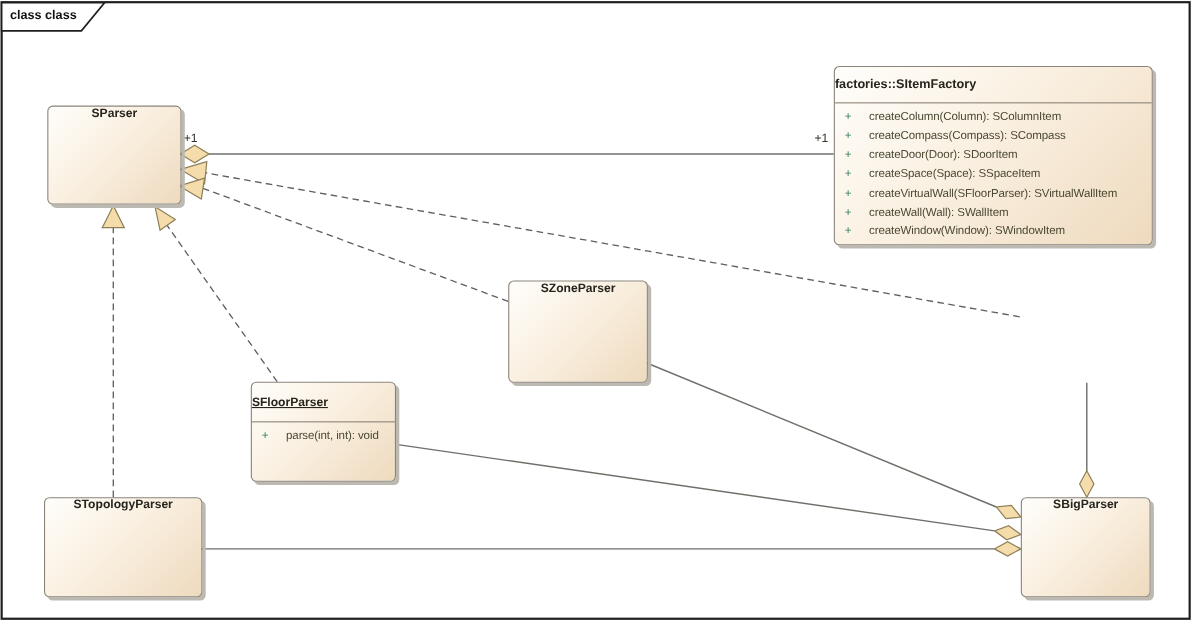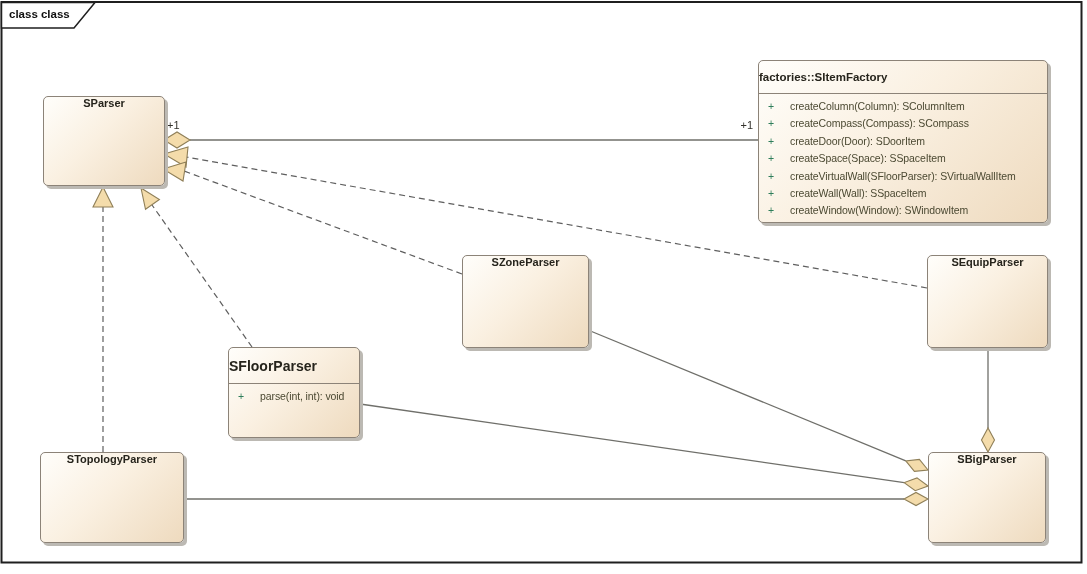--- a/index.html
+++ b/index.html
@@ -19,21 +19,21 @@
   .uml-title {
     font-weight:bold; font-size:11px; color:#26241c;
     text-align:center; line-height:12px;
     white-space:nowrap; overflow:hidden;
   }
   .uml-title-bar {
     font-weight:bold; font-size:11.5px; color:#26241c;
     text-align:left; height:32px; line-height:33px;
     border-bottom:1px solid #8c8378; white-space:nowrap;
   }
-  .uml-title-bar.small { height:35px; line-height:36px; font-size:14px; }
+  .uml-title-bar.small { height:35px; line-height:36px; font-size:11px;text-decoration:underline; }
   .uml-methods { padding:4px 4px 0 9px; }
   .mrow { display:flex; height:17.4px; line-height:17.4px; white-space:nowrap; overflow:hidden; }
   .mrow .vis { width:22px; flex:0 0 22px; color:#2e7d5a; font-size:10.5px; }
   .mrow .sig { color:#4b4932; font-size:10.5px; letter-spacing:-0.1px; }
 
   .tab-label {
     position:absolute; left:9px; top:8px; z-index:3;
     font-weight:bold; font-size:11.5px; color:#111111; white-space:nowrap;
   }
   .conn-line  { stroke:#6f6f6a; stroke-width:1.3; fill:none; }
@@ -123,36 +123,33 @@
       <div class="mrow">
         <span class="vis">+</span>
         <span class="sig">createSpace(Space): SSpaceItem</span>
       </div>
       <div class="mrow">
         <span class="vis">+</span>
         <span class="sig">createVirtualWall(SFloorParser): SVirtualWallItem</span>
       </div>
       <div class="mrow">
         <span class="vis">+</span>
-        <span class="sig">createWall(Wall): SSpaceItem</span>
+        <span class="sig">createWall(Wall): SWallItem</span>
       </div>
       <div class="mrow">
         <span class="vis">+</span>
         <span class="sig">createWindow(Window): SWindowItem</span>
       </div>
     </div>
   </div>
 
   <div class="uml-box" style="left:462px;top:255px;width:127px;height:93px">
     <div class="uml-title">SZoneParser</div>
   </div>
 
-  <div class="uml-box" style="left:927px;top:255px;width:121px;height:93px">
-    <div class="uml-title">SEquipParser</div>
-  </div>
 
   <div class="uml-box" style="left:228px;top:347px;width:132px;height:91px">
     <div class="uml-title-bar small">SFloorParser</div>
     <div class="uml-methods">
       <div class="mrow">
         <span class="vis">+</span>
         <span class="sig">parse(int, int): void</span>
       </div>
     </div>
   </div>

